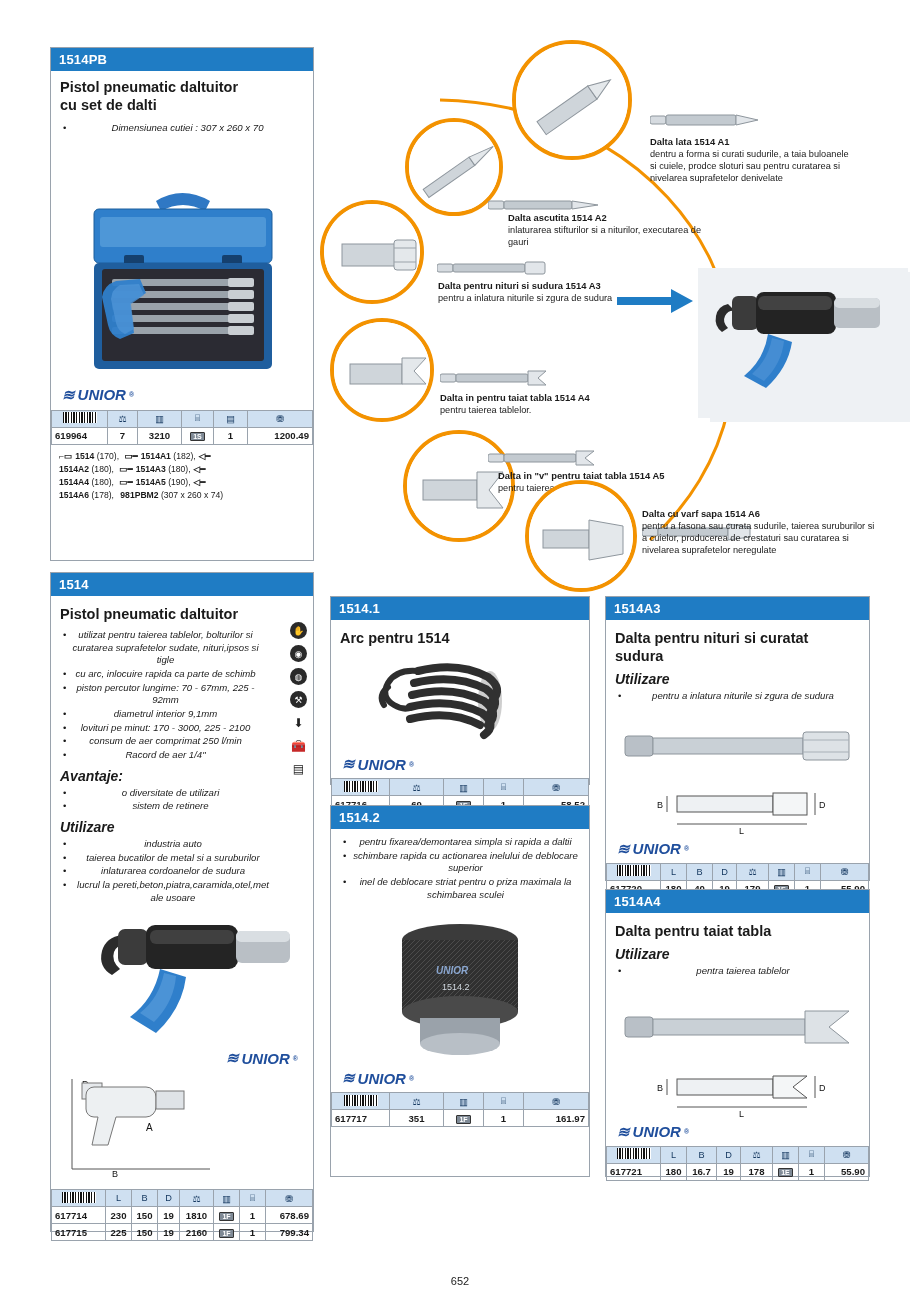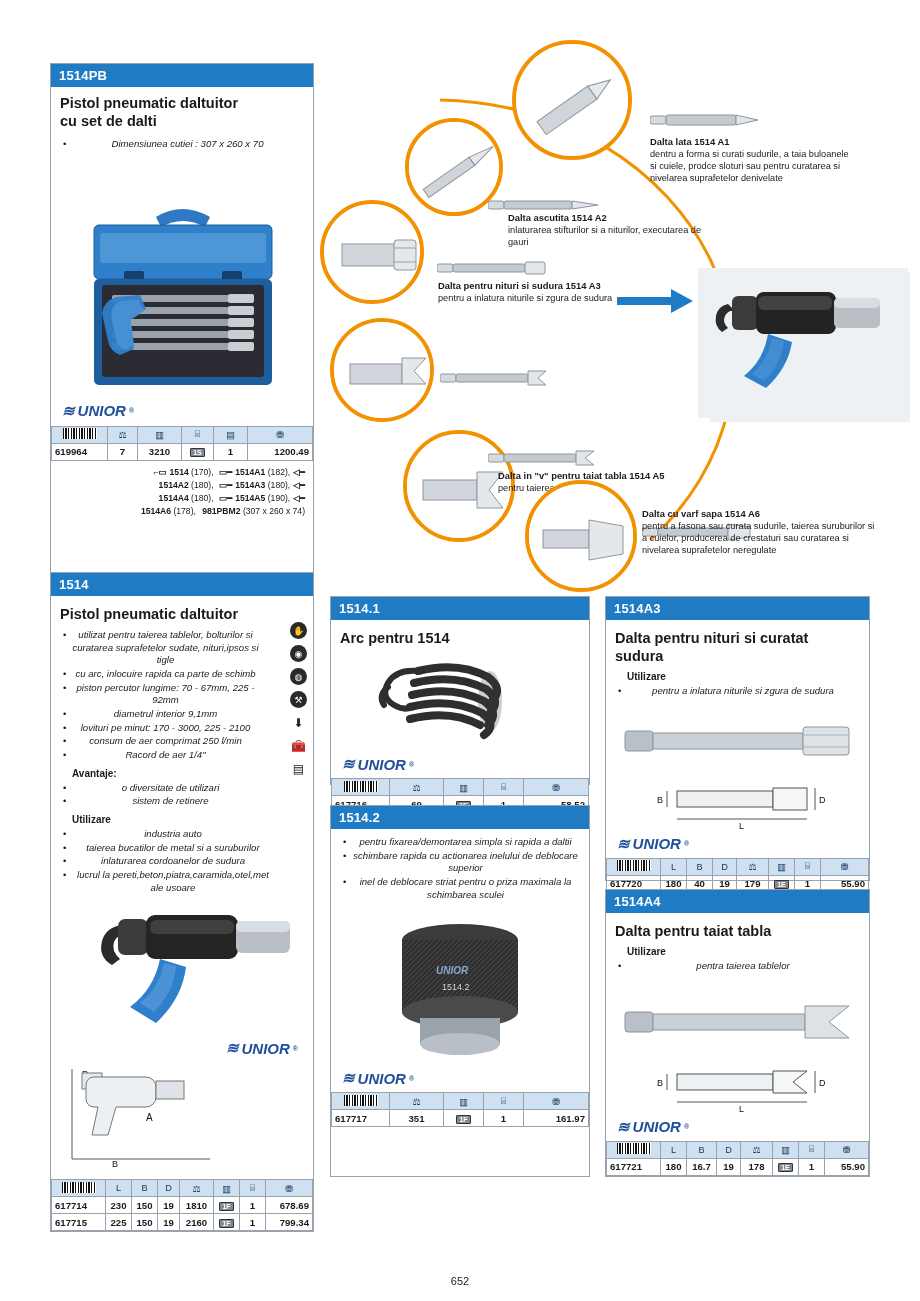--- a/index.html
+++ b/index.html
@@ -12,21 +12,21 @@
   .page { position:relative; width:920px; height:1301px; }
 
   
   .card { position:absolute; border:1px solid #9aa3ad; background:#fff; }
   .card-head {
     background:#1f7cc4; color:#fff; font-weight:bold; font-size:13px;
     padding:4px 8px; letter-spacing:.2px;
   }
   .card-body { padding:7px 9px 6px 9px; }
   h2.title { font-size:14.5px; font-weight:bold; margin:2px 0 6px 0; line-height:1.25; }
-  h3.sub { font-size:10px; font-weight:bold; margin:6px 0 3px 12px; }
+  h3.sub { font-size:14px; font-weight:bold; margin:6px 0 3px 0;font-style:italic; }
   ul.bul { margin:0; padding:0 0 0 11px; list-style:none; }
   ul.bul li { font-size:9.6px; font-style:italic; line-height:1.32; margin-bottom:1px; position:relative;text-align:center; }
   ul.bul li:before { content:"•"; position:absolute; left:-8px; font-style:normal; }
 
   
   .unior { display:flex; align-items:center; gap:3px; color:#1f4e9c; font-weight:bold; font-style:italic; font-size:15px; }
   .unior .mark { font-size:15px; }
   .unior .reg { font-size:7px; vertical-align:super; font-style:normal; }
 
   
@@ -57,29 +57,29 @@
   .case-img { position:relative; width:100%; height:250px; margin-top:4px; }
 
   
   .featicons { position:absolute; right:6px; top:0; display:flex; flex-direction:column; gap:6px; }
   .featicons .fi {
     width:17px; height:17px; border-radius:50%; background:#2a2a2a; color:#fff;
     display:flex; align-items:center; justify-content:center; font-size:9px;
   }
   .featicons .fs { width:17px; height:17px; display:flex; align-items:center; justify-content:center; font-size:12px; color:#222; }
 
-  .setline { font-size:8.6px; font-weight:bold; text-align:right; line-height:1.5; }
+  .setline { font-size:8.6px; font-weight:bold; text-align:left; line-height:1.5; }
   .setline .n { font-weight:normal; }
 </style>
 </head>
 <body>
 
 <div class="page">
 
-  <div class="card" style="left:50px; top:47px; width:264px; height:514px;margin-top:16px;">
+  <div class="card" style="left:50px; top:47px; width:264px; height:514px;">
     <div class="card-head">1514PB</div>
     <div class="card-body" style="padding-bottom:0;">
       <div style="font-size:14.5px; font-weight:bold; line-height:1.25;">
         <span style="white-space:pre-line;">Pistol pneumatic daltuitor
 cu set de dalti</span>
       </div>
       <ul class="bul" style="margin-top:8px;">
         <li>Dimensiunea cutiei : 307 x 260 x 70</li>
       </ul>
 
@@ -263,20 +263,24 @@
         <rect width="104" height="104" fill="#fff"></rect>
         <rect x="16" y="42" width="52" height="20" fill="#cfd5da" stroke="#8e969d"></rect>
         <path d="M68 36 l24 0 -12 13 12 13 -24 0 z" fill="#e4e8eb" stroke="#8e969d"></path>
       </svg>
     </div>
     <svg width="120" height="20" viewBox="0 0 120 20" style="position:absolute; left:120px; top:328px;">
       <rect x="0" y="6" width="16" height="8" rx="2" fill="#d6dbe0" stroke="#8e969d"></rect>
       <rect x="16" y="6" width="72" height="8" rx="2" fill="#c3cad0" stroke="#8e969d"></rect>
       <path d="M88 3 l18 0 -8 7 8 7 -18 0 z" fill="#e2e6ea" stroke="#8e969d"></path>
     </svg>
+    <div class="cap" style="position:absolute; left:120px; top:352px; width:200px;">
+      <b>Dalta in pentru taiat tabla 1514 A4</b><br>
+      <span>pentru taierea tablelor.</span>
+    </div>
 
     <div class="zoom" style="left:83px; top:390px; width:112px; height:112px;">
       <svg viewBox="0 0 112 112" width="112" height="112">
         <rect width="112" height="112" fill="#fff"></rect>
         <rect x="16" y="46" width="54" height="20" fill="#cfd5da" stroke="#8e969d"></rect>
         <path d="M70 38 l26 0 -14 18 14 18 -26 0 z" fill="#e4e8eb" stroke="#8e969d"></path>
       </svg>
     </div>
     <svg width="120" height="20" viewBox="0 0 120 20" style="position:absolute; left:168px; top:408px;">
       <rect x="0" y="6" width="16" height="8" rx="2" fill="#d6dbe0" stroke="#8e969d"></rect>

